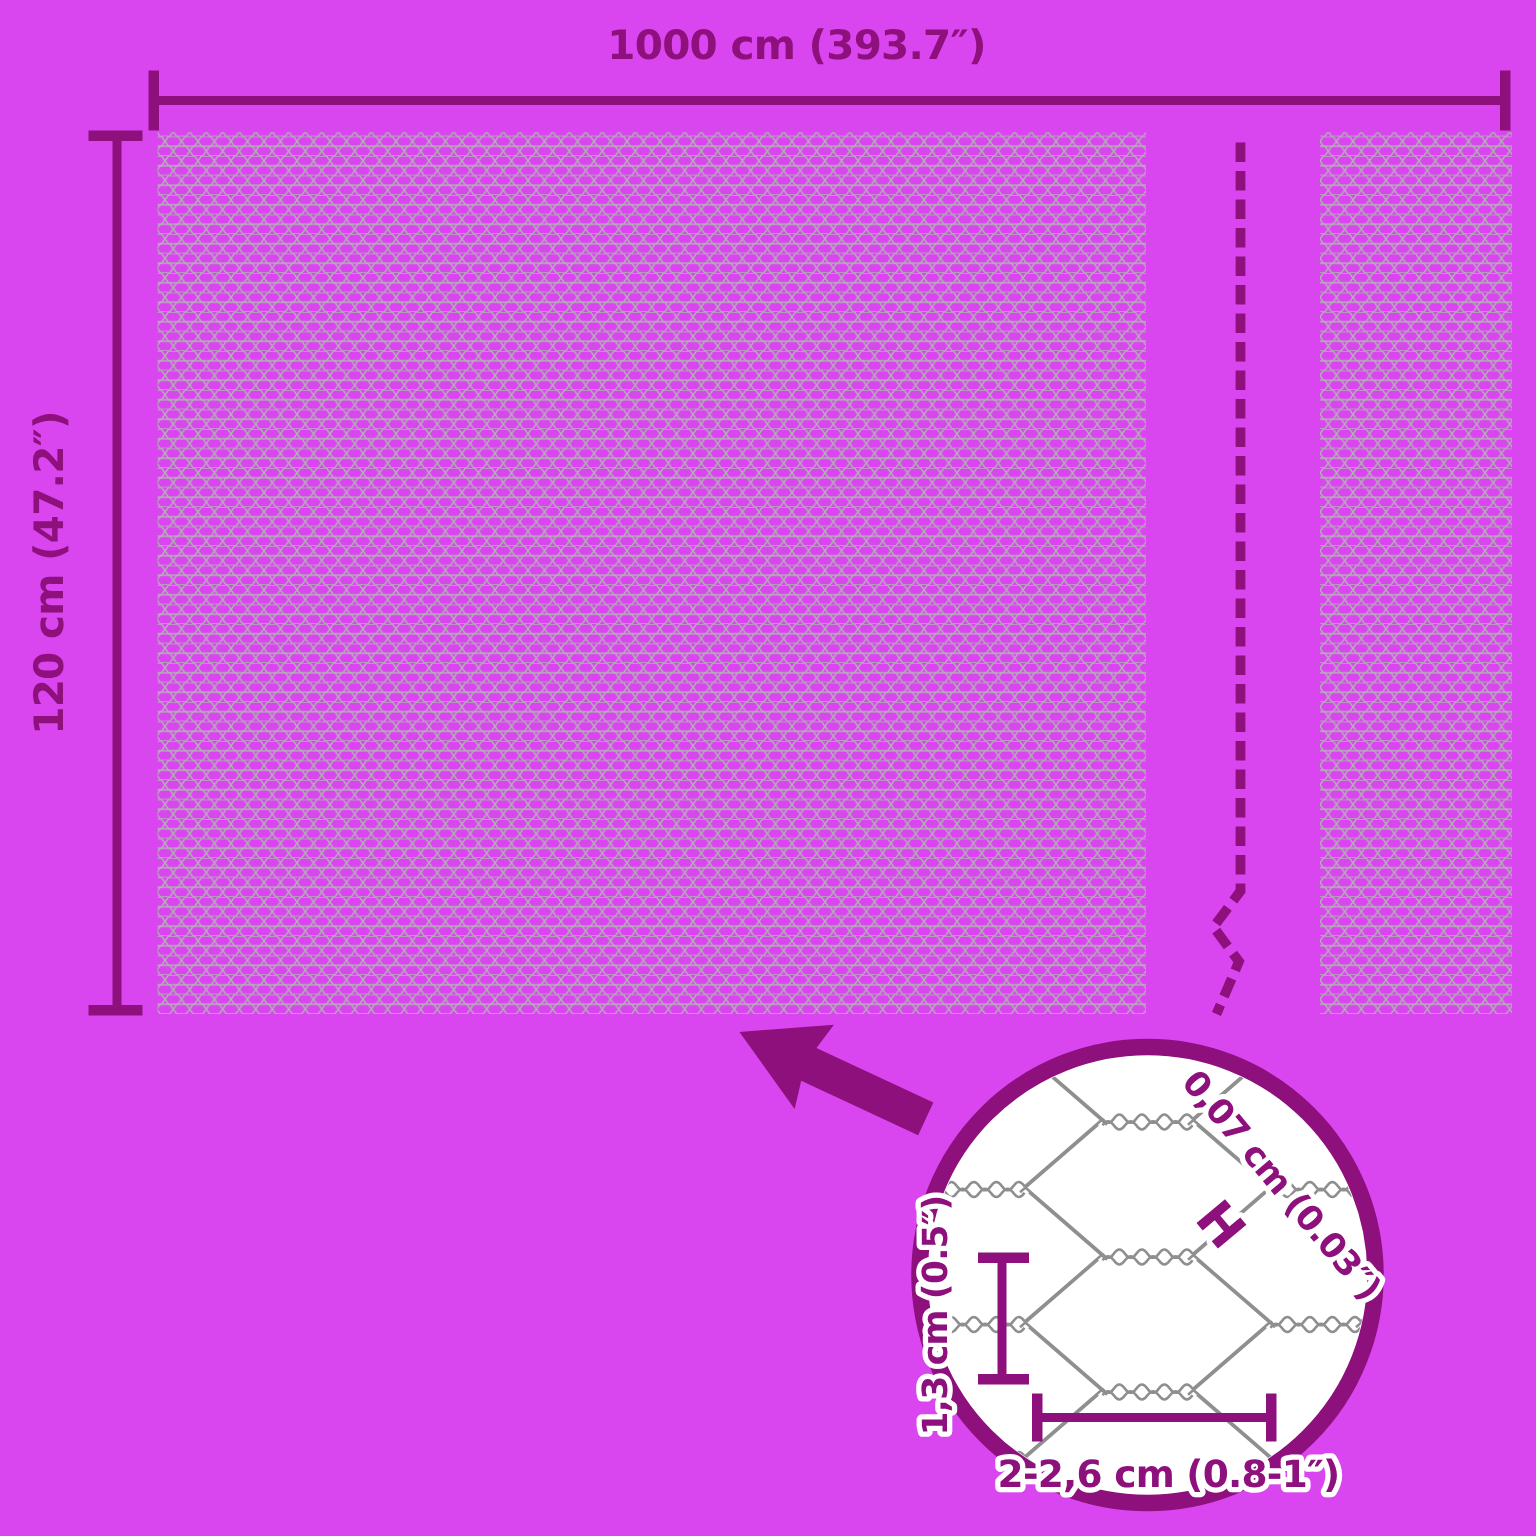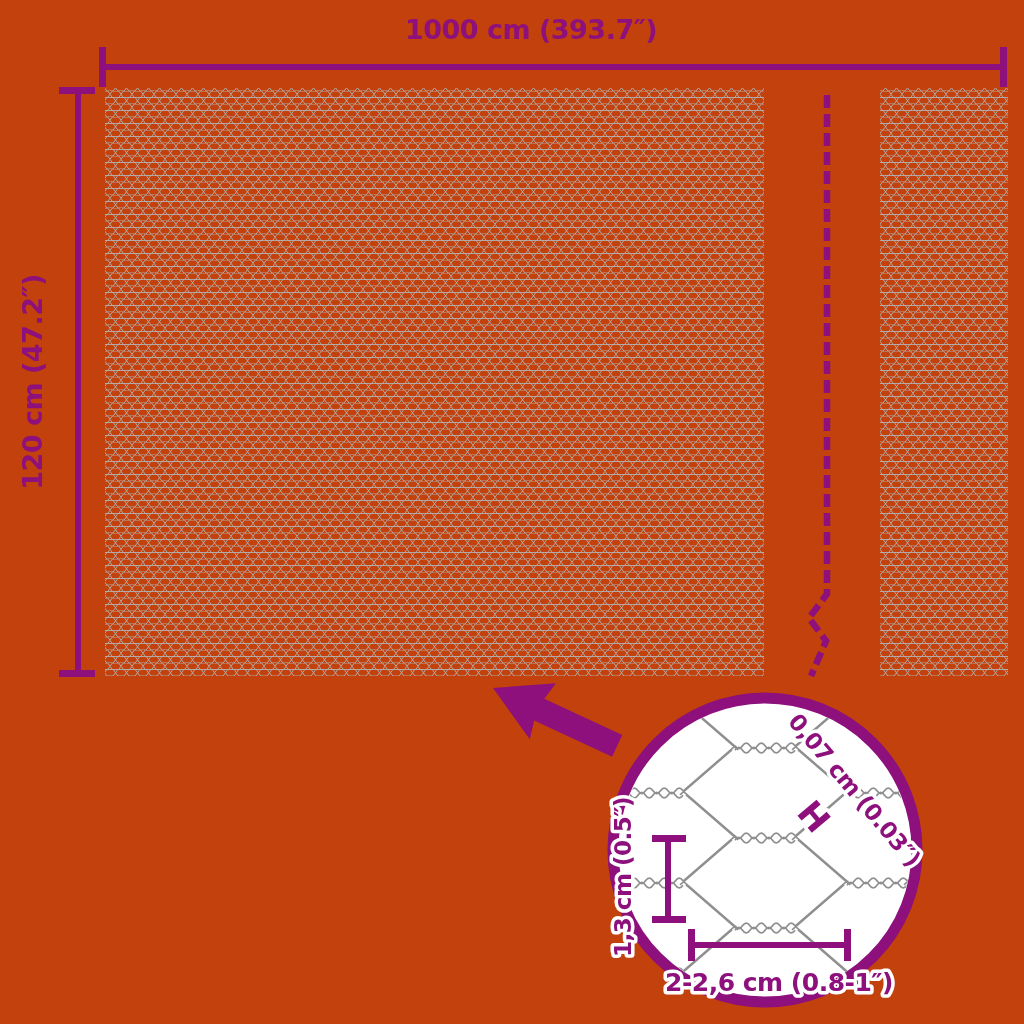--- a/index.html
+++ b/index.html
@@ -1,16 +1,16 @@
 <!DOCTYPE html>
 <html><head>
 <meta charset="utf-8">
 <style>
   html,body{margin:0;padding:0;background:#fff;}
-  .stage{position:relative;width:1024px;height:1024px;background:#c2410c;overflow:hidden;
+  .stage{position:relative;width:1024px;height:1024px;background:#d946ef;overflow:hidden;
          font-family:"DejaVu Sans","Liberation Sans",sans-serif;}
   svg{display:block;}
   .dim-line{stroke:#8D107C;stroke-width:6;fill:none;}
   .dim-cap{stroke:#8D107C;stroke-width:7;fill:none;}
   .dash-line{stroke:#8D107C;stroke-width:6.5;fill:none;stroke-dasharray:13 6;}
   .dim-text{font-weight:bold;fill:#8D107C;font-size:27px;letter-spacing:-0.5px;}
   .detail-text{font-weight:bold;fill:#8D107C;font-size:23px;letter-spacing:-0.5px;}
   .detail-text-big{font-weight:bold;fill:#8D107C;font-size:25px;letter-spacing:-0.5px;}
   .marker-text{font-weight:bold;fill:#8D107C;font-size:34px;}
   .halo{stroke:#ffffff;stroke-width:7px;paint-order:stroke;stroke-linejoin:round;}

